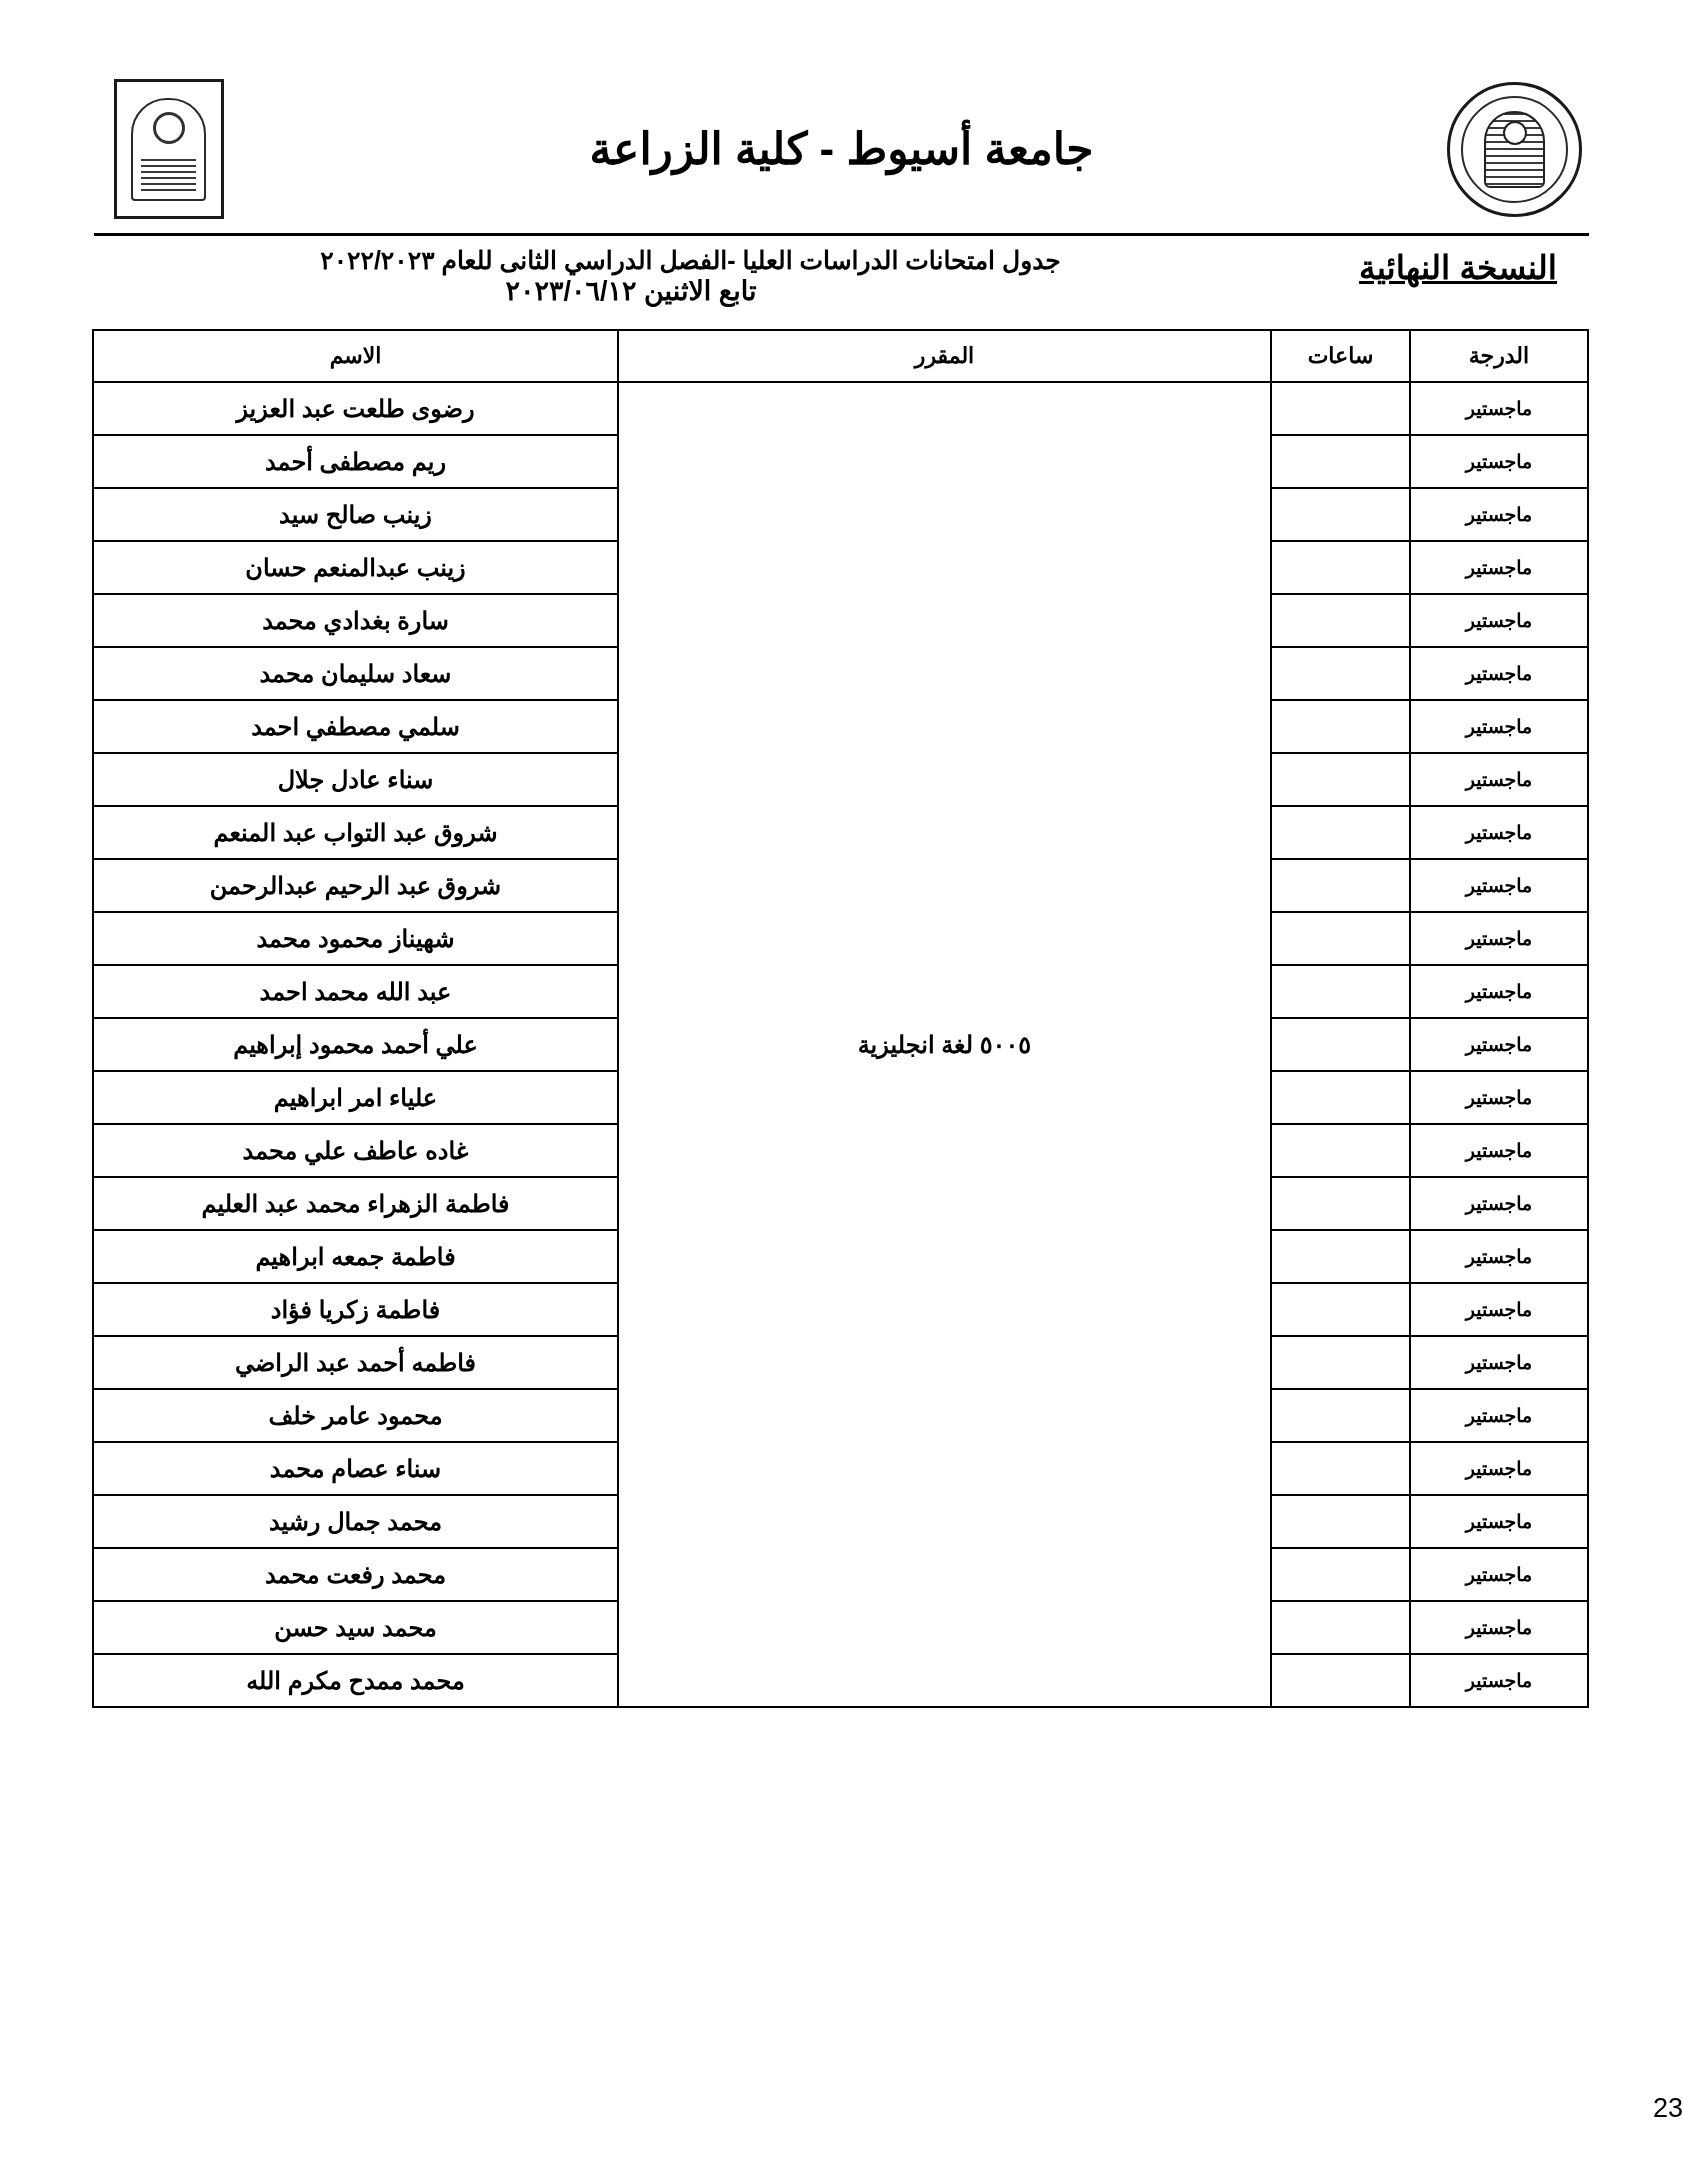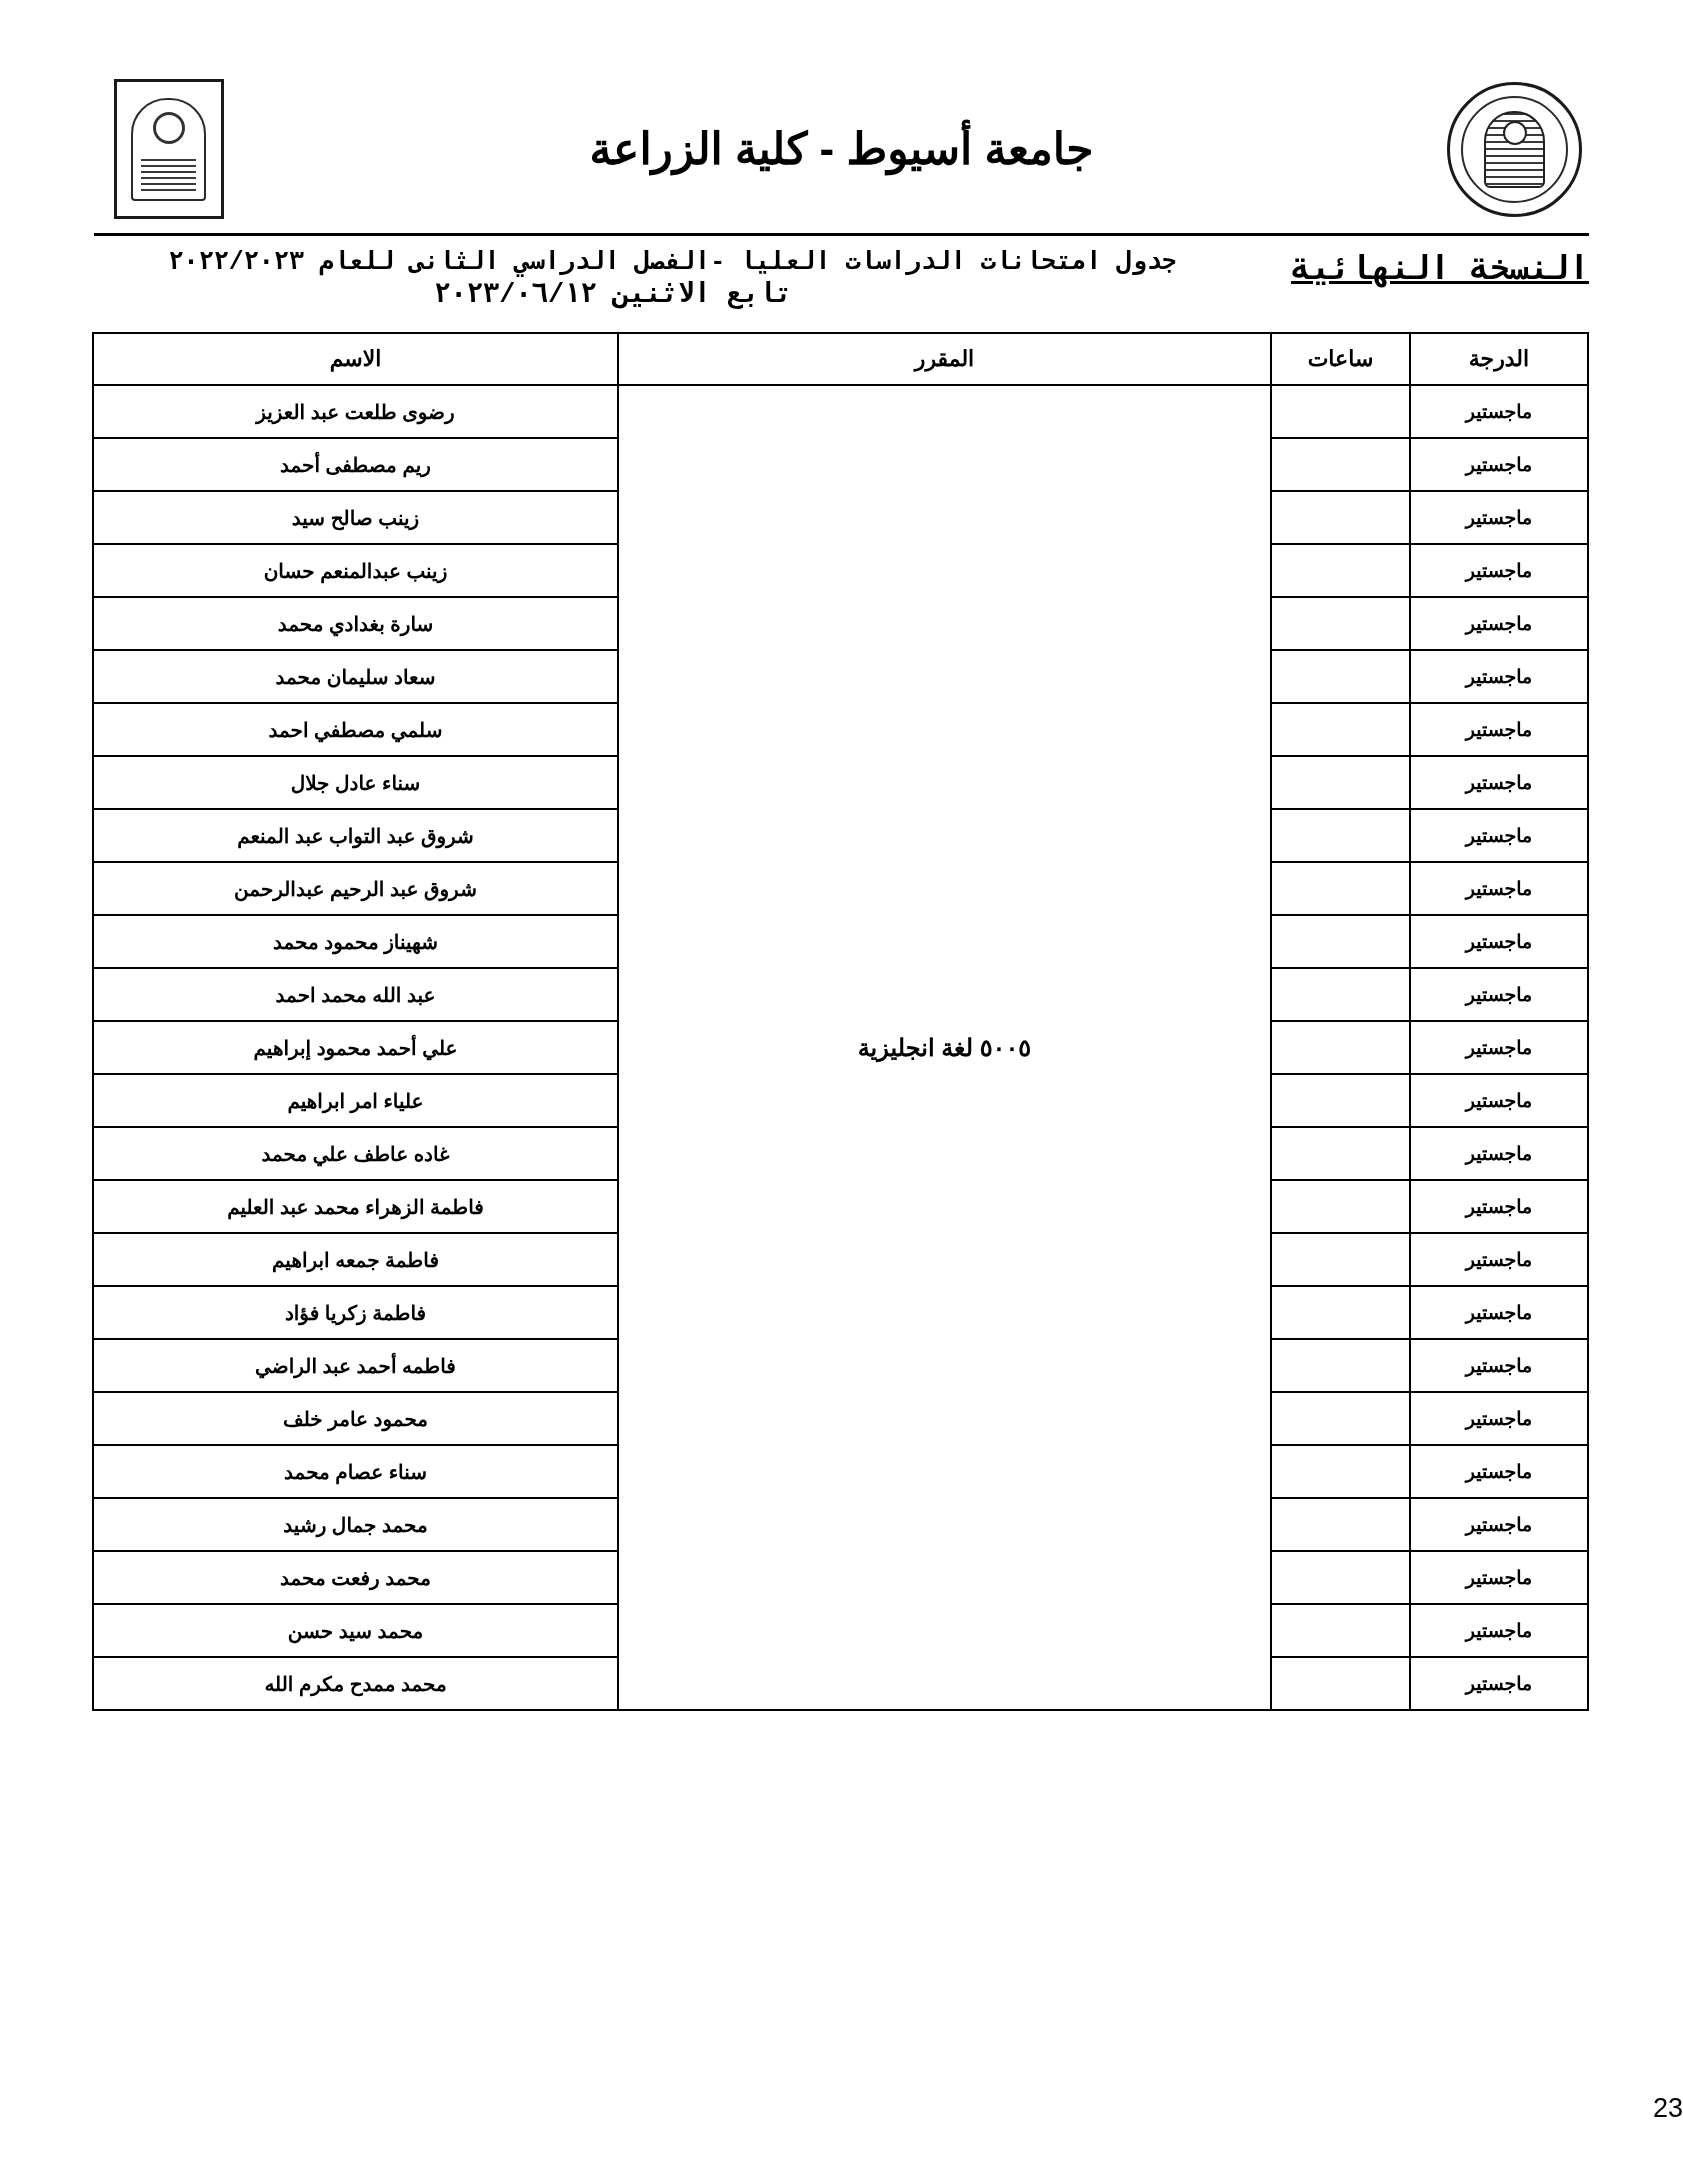--- a/index.html
+++ b/index.html
@@ -143,21 +143,20 @@
     border: none;
     border-top: 3px solid #000;
     margin: 14px 0 0 0;
   }
   .subhead {
     display: flex;
     flex-direction: row-reverse;
     align-items: flex-start;
     justify-content: space-between;
     margin-top: 10px;
-    font-family: Liberation Mono, monospace;
   }
   .subhead-center {
     flex: 1;
     text-align: center;
     padding-right: 40px;
   }
   .sched-line {
     font-size: 25px;
     font-weight: bold;
     white-space: nowrap;
@@ -198,21 +197,21 @@
   }
   table.exam td {
     height: 51px;
   }
   col.c-name   { width: 525px; }
   col.c-course { width: 653px; }
   col.c-hours  { width: 139px; }
   col.c-grade  { width: 178px; }
 
   .name-cell {
-    font-size: 20px;
+    font-size: 24px;
     font-weight: bold;
     padding-right: 0;
   }
   .grade-cell {
     font-size: 19px;
     font-weight: bold;
   }
   .course-cell {
     font-size: 24px;
     font-weight: bold;

